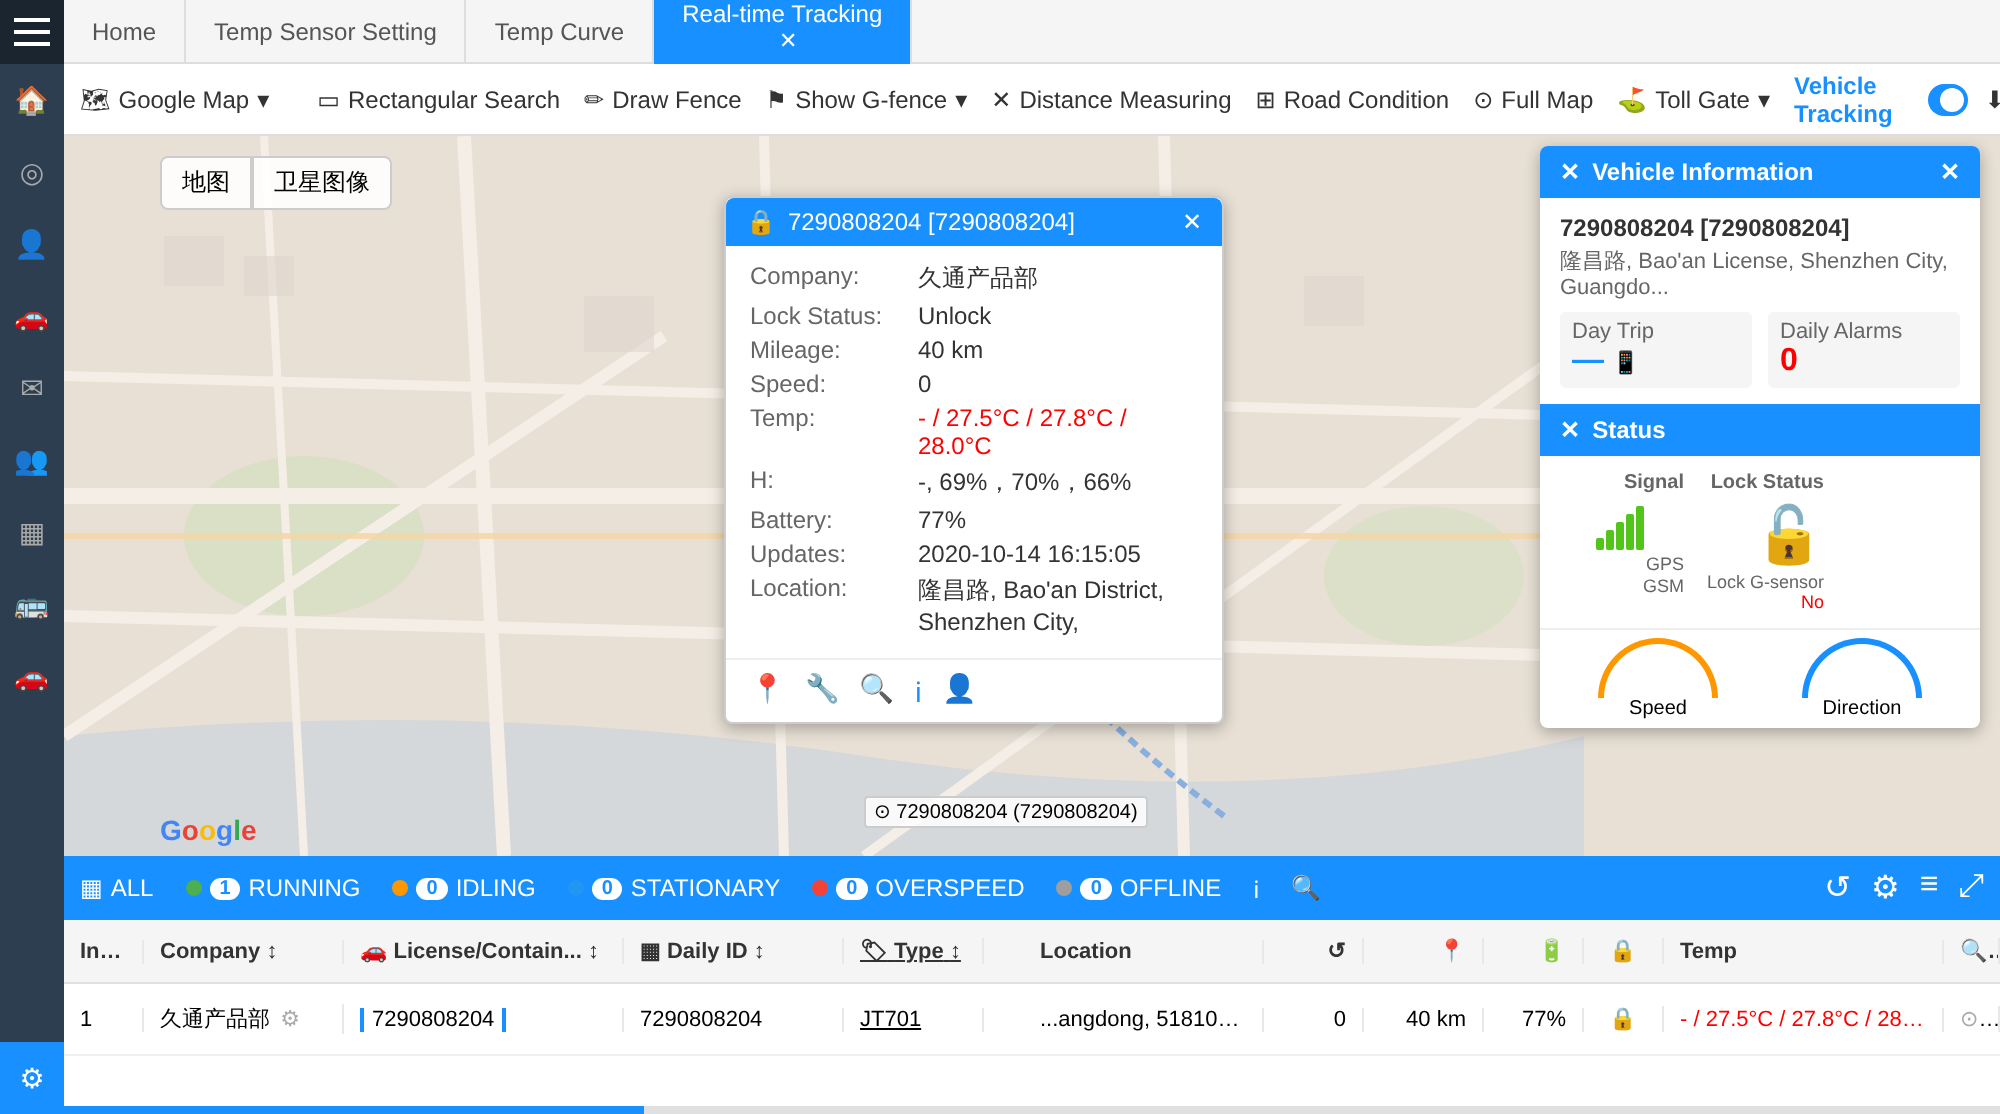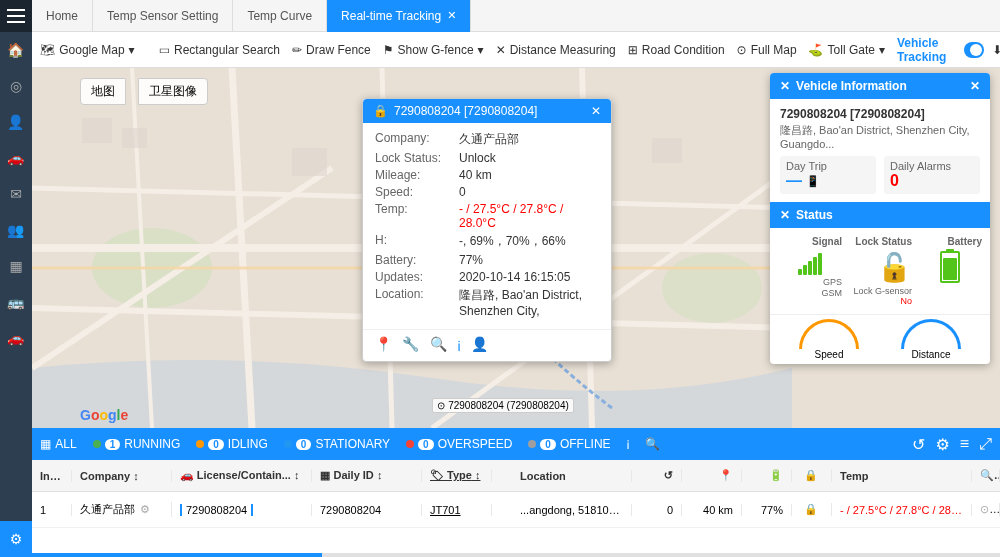--- a/index.html
+++ b/index.html
@@ -42,20 +42,21 @@
       display: flex; align-items: center;
       font-size: 12px;
       cursor: pointer;
       border-right: 1px solid #ddd;
       color: #555;
       white-space: nowrap;
     }
     .tab.active {
       background: #1890ff;
       color: white;
+      flex-direction: column;
     }
     .tab .close-x {
       margin-left: 6px;
       font-size: 11px;
     }
 
     
     .toolbar {
       position: absolute;
       left: 32px; top: 32px;
@@ -105,21 +106,21 @@
       left: 32px; top: 68px;
       width: 968px; height: 360px;
       background: #e8e0d8;
       overflow: hidden;
     }
 
     
     .map-type-buttons {
       position: absolute;
       left: 48px; top: 10px;
-      display: flex; gap: 12px;
+      display: flex; gap: 0;
     }
     .map-type-btn {
       padding: 4px 10px;
       font-size: 12px;
       background: rgba(255,255,255,0.9);
       border: 1px solid #ccc;
       cursor: pointer;
     }
     .map-type-btn:first-child { border-radius: 4px 0 0 4px; }
     .map-type-btn:last-child { border-radius: 0 4px 4px 0; }
@@ -576,21 +577,21 @@
   </div>
 
   <div class="vehicle-info-panel">
     <div class="panel-header">
       <span>✕</span>
       <span>Vehicle Information</span>
       <span class="x-icon">✕</span>
     </div>
     <div class="panel-content">
       <div class="panel-vehicle-id">7290808204 [7290808204]</div>
-      <div class="panel-address">隆昌路, Bao'an District, Shenzhen City, Guangdo...</div>
+      <div class="panel-address">隆昌路, Bao'an License, Shenzhen City, Guangdo...</div>
       <div class="panel-row">
         <div class="panel-stat">
           <div class="panel-stat-label">Day Trip</div>
           <div style="display:flex; align-items:center; gap:4px;">
             <div class="panel-stat-value">—</div>
             <span>📱</span>
           </div>
         </div>
         <div class="panel-stat">
           <div class="panel-stat-label">Daily Alarms</div>
@@ -619,35 +620,29 @@
         </div>
       </div>
       <div class="status-cell">
         <div class="status-cell-label">Lock Status</div>
         <div class="lock-icon-large">🔓</div>
         <div style="font-size:9px; margin-top:2px;">
           <span>Lock G-sensor</span>
           <span style="color:#f00;">No</span>
         </div>
       </div>
-      <div class="status-cell">
-        <div class="status-cell-label">Battery</div>
-        <div class="battery-icon">
-          <div class="battery-fill"></div>
-        </div>
-      </div>
     </div>
     <div class="speed-dir-row">
       <div class="speed-gauge">
         <div class="gauge-semi"></div>
         <div>Speed</div>
       </div>
       <div class="dir-gauge">
         <div class="dir-semi"></div>
-        <div>Distance</div>
+        <div>Direction</div>
       </div>
     </div>
   </div>
 </div>
 
 <div class="bottom-status-bar">
   <div class="status-btn">
     <span>▦</span>
     <span>ALL</span>
   </div>

